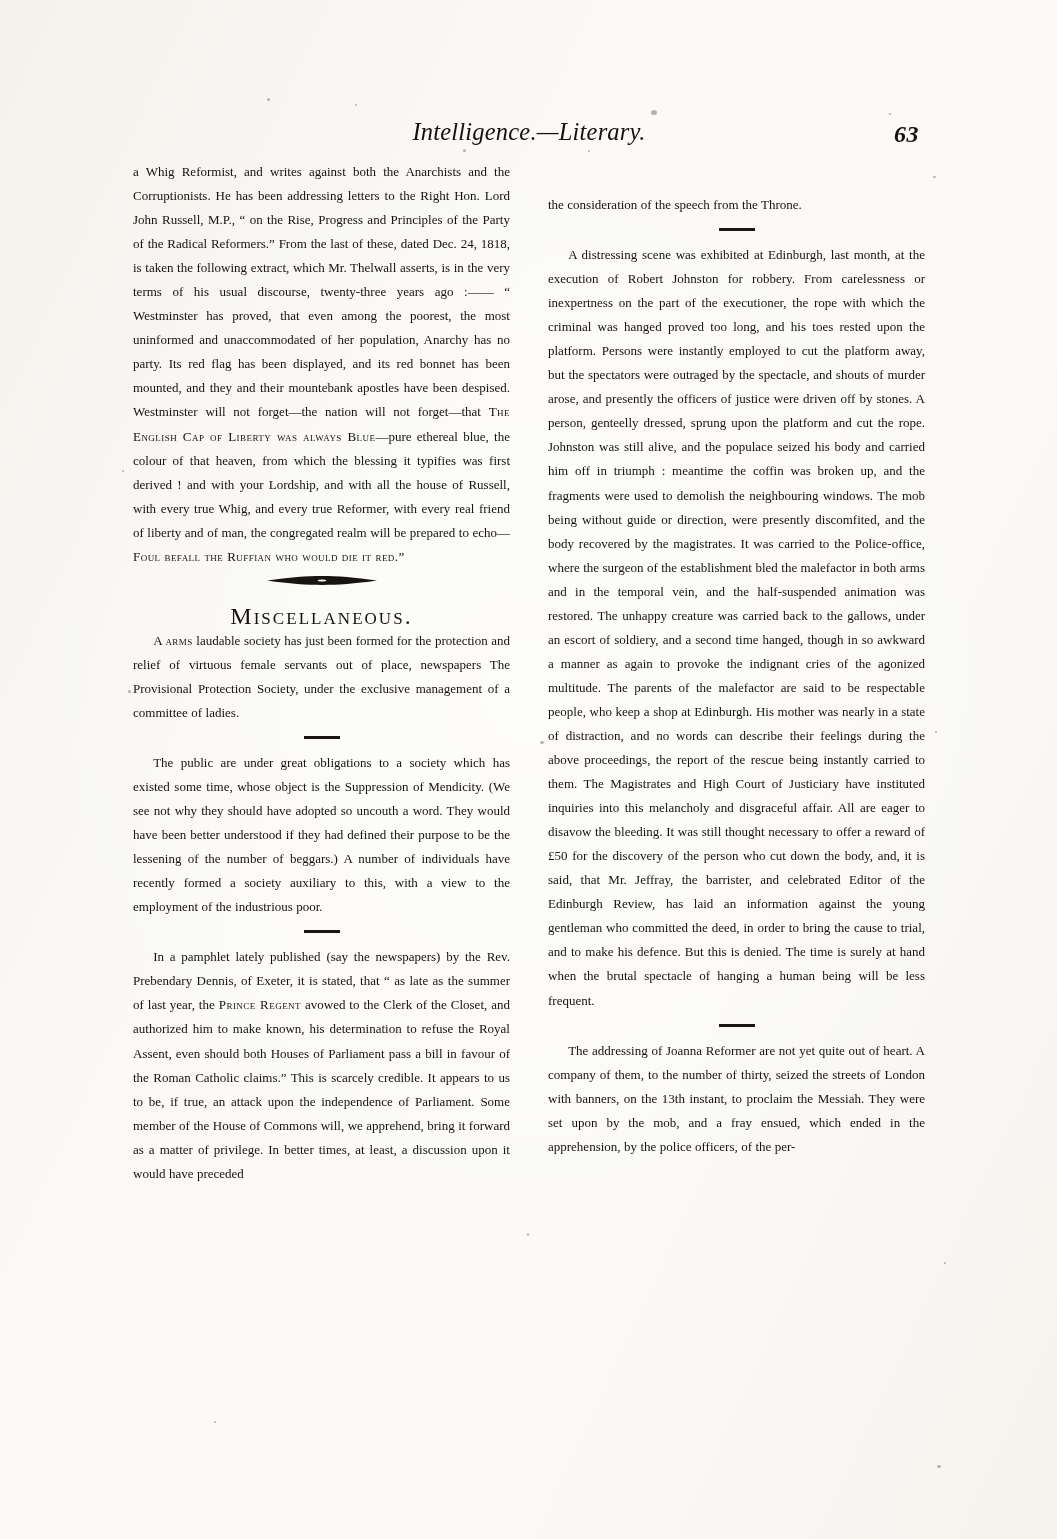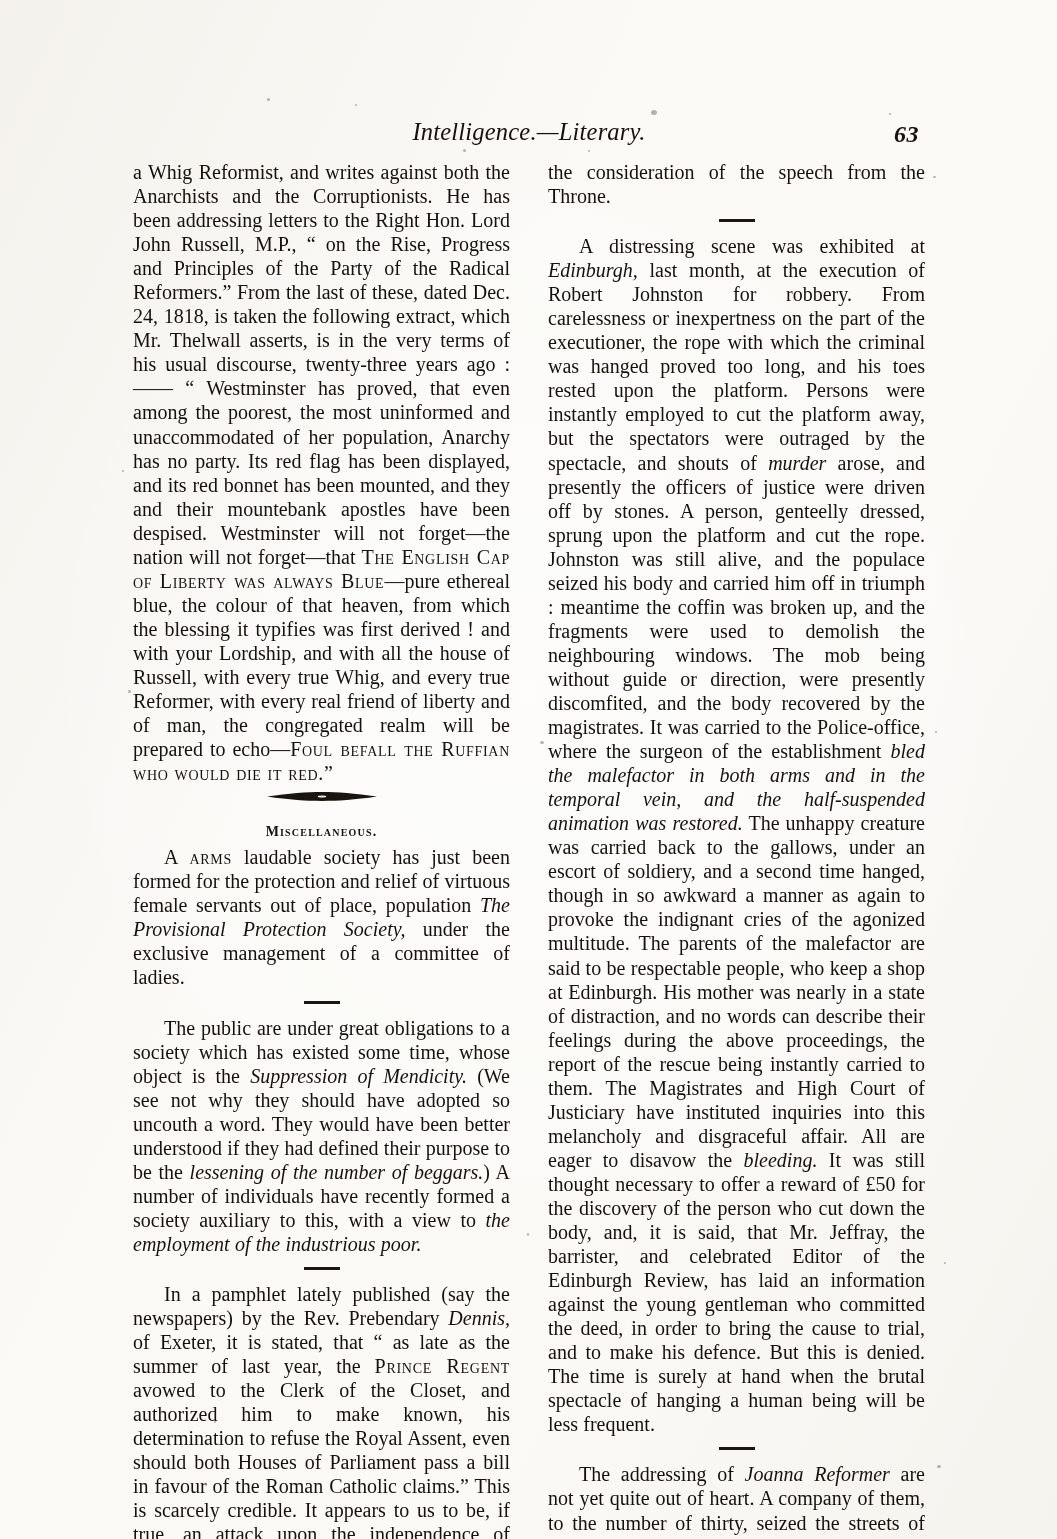--- a/index.html
+++ b/index.html
@@ -57,50 +57,50 @@
     left: 133px;
     top: 160px;
     width: 792px;
   }
   .col {
     position: absolute;
     top: 0;
     width: 377px;
   }
   .col-left  { left: 0; }
-  .col-right { left: 415px; }
+  .col-right { left: 415px; margin-top: 33px; }
 
   p.para {
     margin: 0;
-    font-size: 20px;
+    font-size: 13px;
     line-height: 24.05px;
     text-align: justify;
     text-justify: inter-word;
     text-indent: 1.55em;
     word-spacing: 0.015em;
     -webkit-font-smoothing: none;
   }
   p.para.noindent { text-indent: 0; }
 
-  i, .ital { font-style: italic; }
+  i, .ital { }
 
   
   .sc {
     font-variant: small-caps;
     letter-spacing: 0.035em;
   }
 
   
   .sec-heading {
     margin: 0;
     text-align: center;
-    font-size: 14px;
+    font-size: 24px;
     font-variant: small-caps;
     letter-spacing: 0.085em;
-    font-weight: bold;
+    font-weight: normal;
     line-height: 26px;
   }
 
   
   .rule-block {
     height: 26px;
     position: relative;
   }
   .rule-block.tall { height: 34px; }
 
@@ -155,21 +155,21 @@
         <div class="rule-orn">
           <svg width="110" height="11" viewBox="0 0 110 11" xmlns="http://www.w3.org/2000/svg">
             <path d="M0 5.6 C 22 2.3, 40 1.0, 55 1.0 C 70 1.0, 88 2.3, 110 5.6 C 88 8.9, 70 10.0, 55 10.0 C 40 10.0, 22 8.9, 0 5.6 Z" fill="#18150f"></path>
             <ellipse cx="55" cy="5.5" rx="4.2" ry="1.1" fill="#fbfaf7"></ellipse>
           </svg>
         </div>
       </div>
 
       <h2 class="sec-heading">Miscellaneous.</h2>
 
-      <p class="para"><span>A </span><span class="sc">arms</span><span> laudable society has just been formed for the protection and relief of virtuous female servants out of place, population </span><span class="ital">The Provisional Protection Society,</span><span> under the exclusive management of a committee of ladies.</span></p>
+      <p class="para"><span>A </span><span class="sc">arms</span><span> laudable society has just been formed for the protection and relief of virtuous female servants out of place, newspapers </span><span class="ital">The Provisional Protection Society,</span><span> under the exclusive management of a committee of ladies.</span></p>
 
       <div class="rule-block">
         <div class="rule-short"></div>
       </div>
 
       <p class="para"><span>The public are under great obligations to a society which has existed some time, whose object is the </span><span class="ital">Suppression of Mendicity.</span><span> (We see not why they should have adopted so uncouth a word. They would have been better understood if they had defined their purpose to be the </span><span class="ital">lessening of the number of beggars.</span><span>) A number of individuals have recently formed a society auxiliary to this, with a view to </span><span class="ital">the employment of the industrious poor.</span></p>
 
       <div class="rule-block">
         <div class="rule-short"></div>
       </div>

